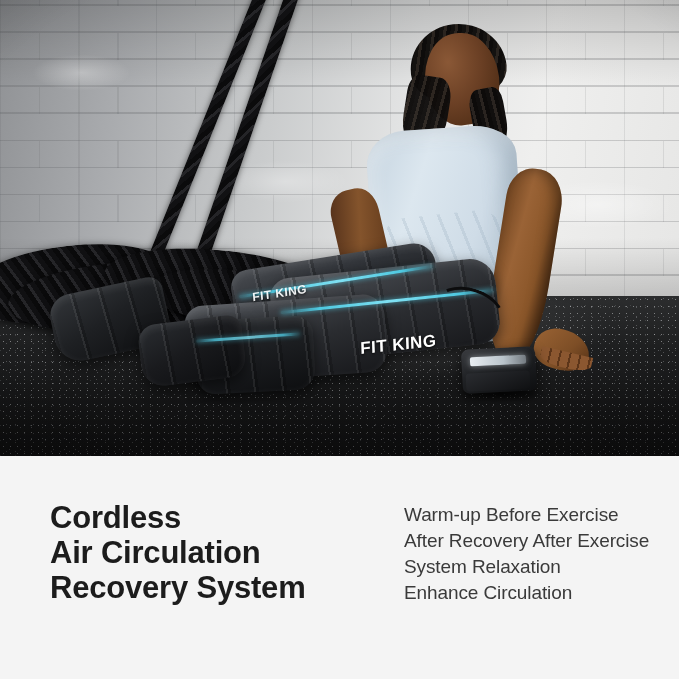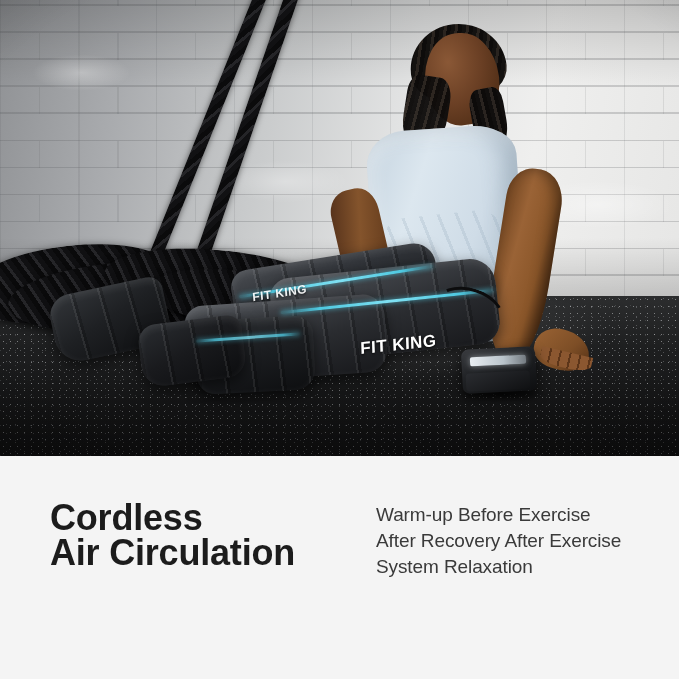--- a/index.html
+++ b/index.html
@@ -282,29 +282,29 @@
 
   
   .panel {
     position:absolute; left:0; top:456px;
     width:679px; height:223px;
     background:#f4f4f4;
   }
   .headline {
     position:absolute; left:50px; top:44px;
     color:#1c1c1c;
-    font-size:36px;
+    font-size:31px;
     font-weight:bold;
     line-height:35px;
     letter-spacing:-.2px;
   }
   .headline span { display:block; }
 
   .benefits {
-    position:absolute; left:376px; top:46px;
+    position:absolute; left:404px; top:46px;
     color:#3a3a3a;
     font-size:19px;
     line-height:26px;
     font-weight:normal;
     letter-spacing:-.1px;
   }
   .benefits li { list-style:none; white-space:nowrap; }
 </style>
 </head>
 <body>
@@ -379,22 +379,24 @@
     <div class="pump-body"></div>
 
     <div class="photo-vignette"></div>
   </div>
 
   <div class="panel">
 
     <div class="headline">
       <span>Cordless</span>
       <span>Air Circulation</span>
+      <span>Recovery System</span>
     </div>
 
     <ul class="benefits">
       <li>Warm-up Before Exercise</li>
       <li>After Recovery After Exercise</li>
       <li>System Relaxation</li>
+      <li>Enhance Circulation</li>
     </ul>
 
   </div>
 </div>
 
 </body></html>

